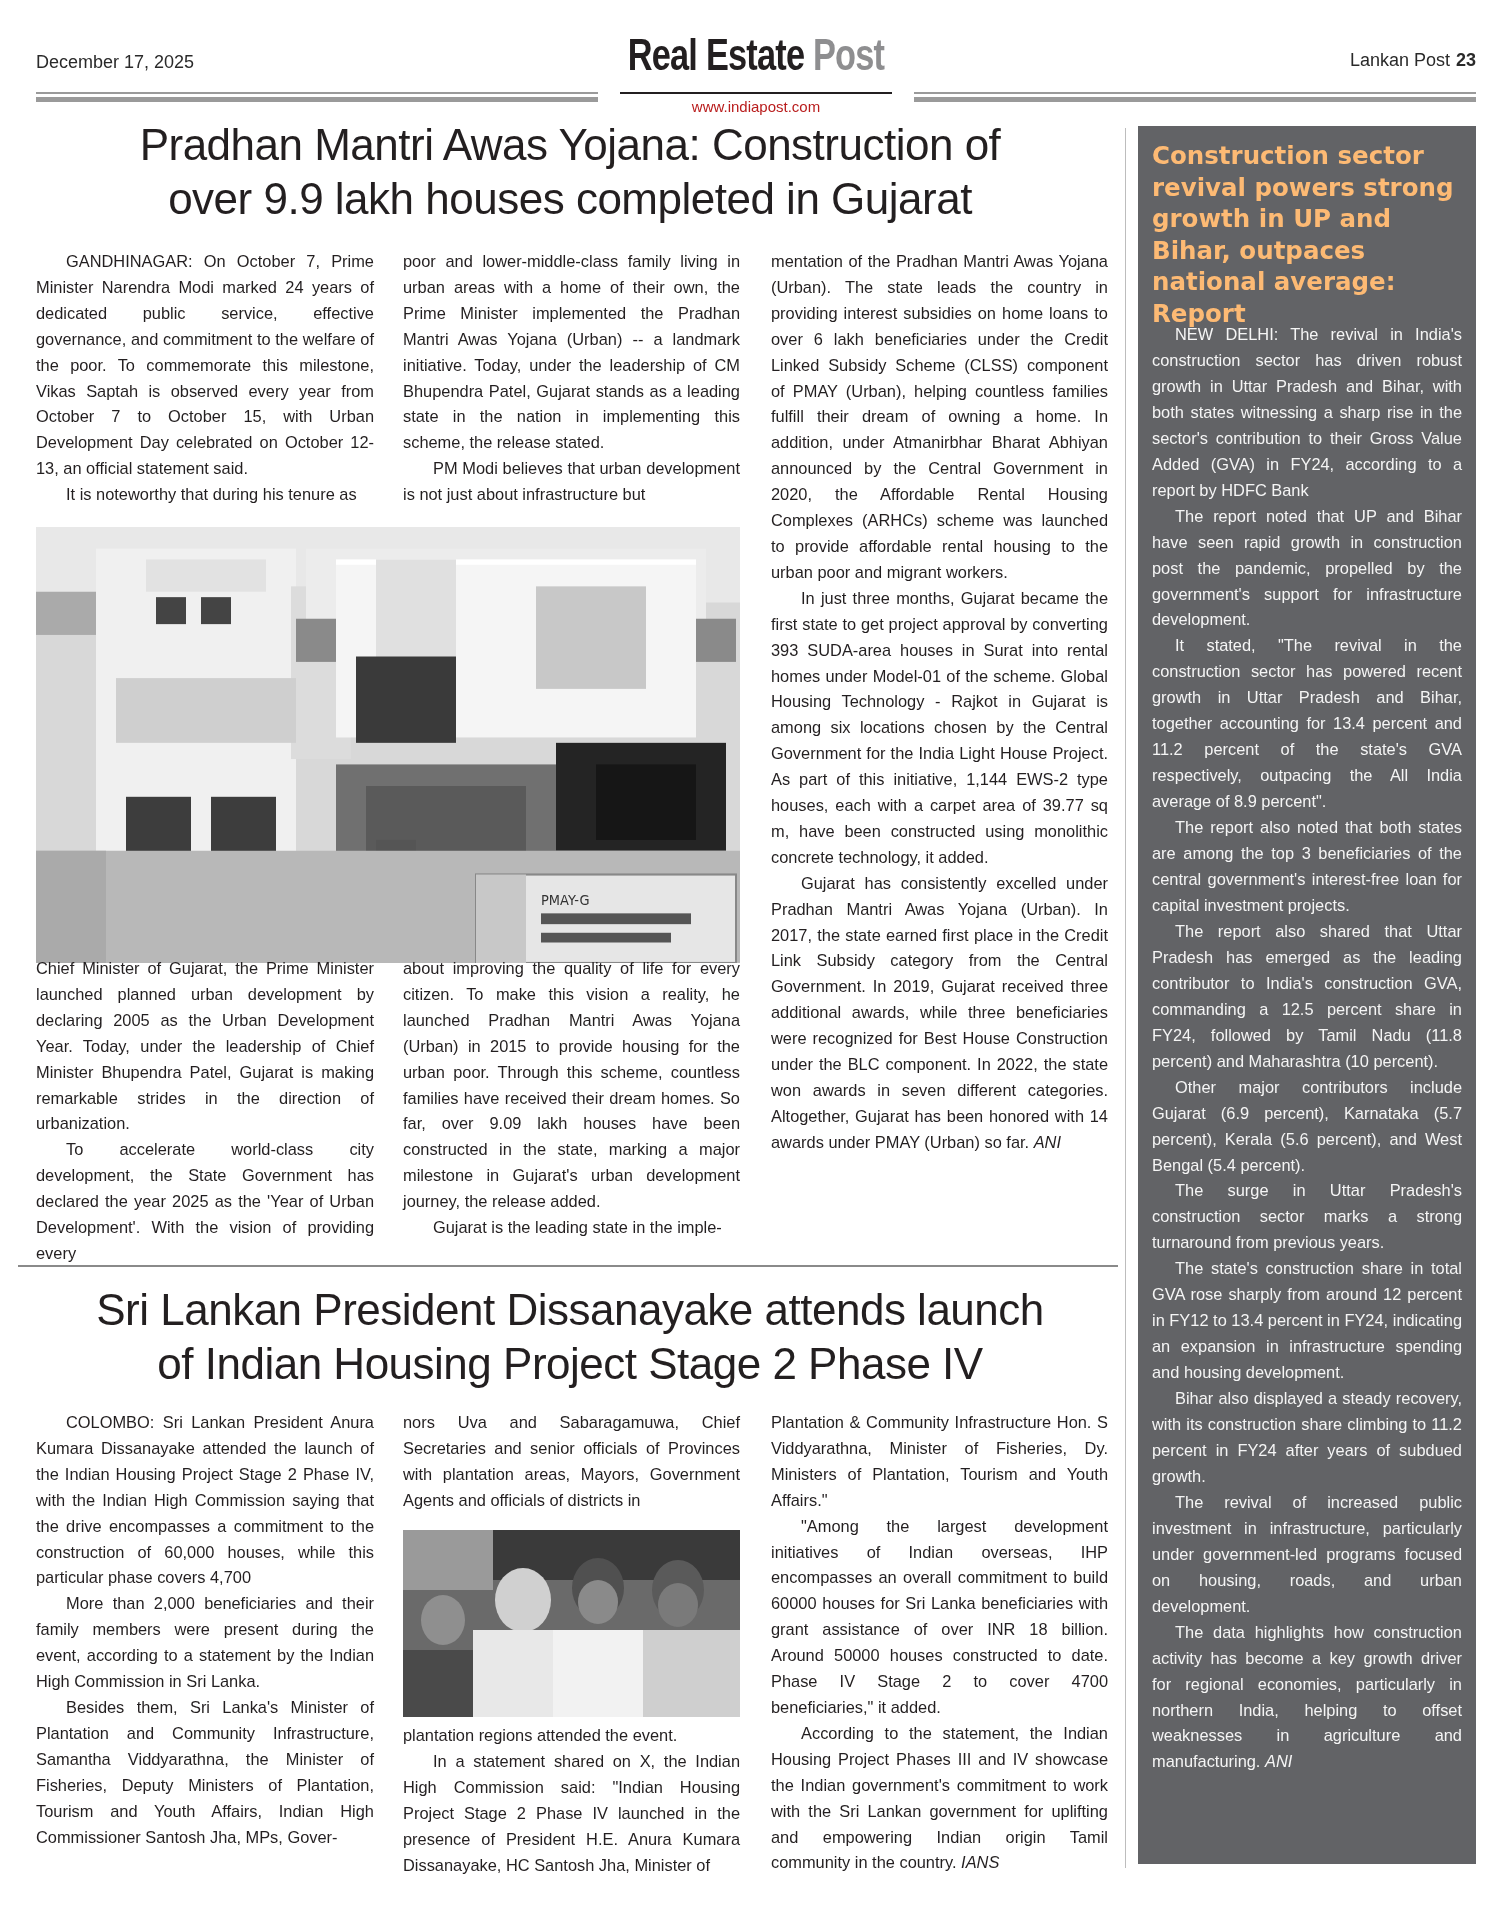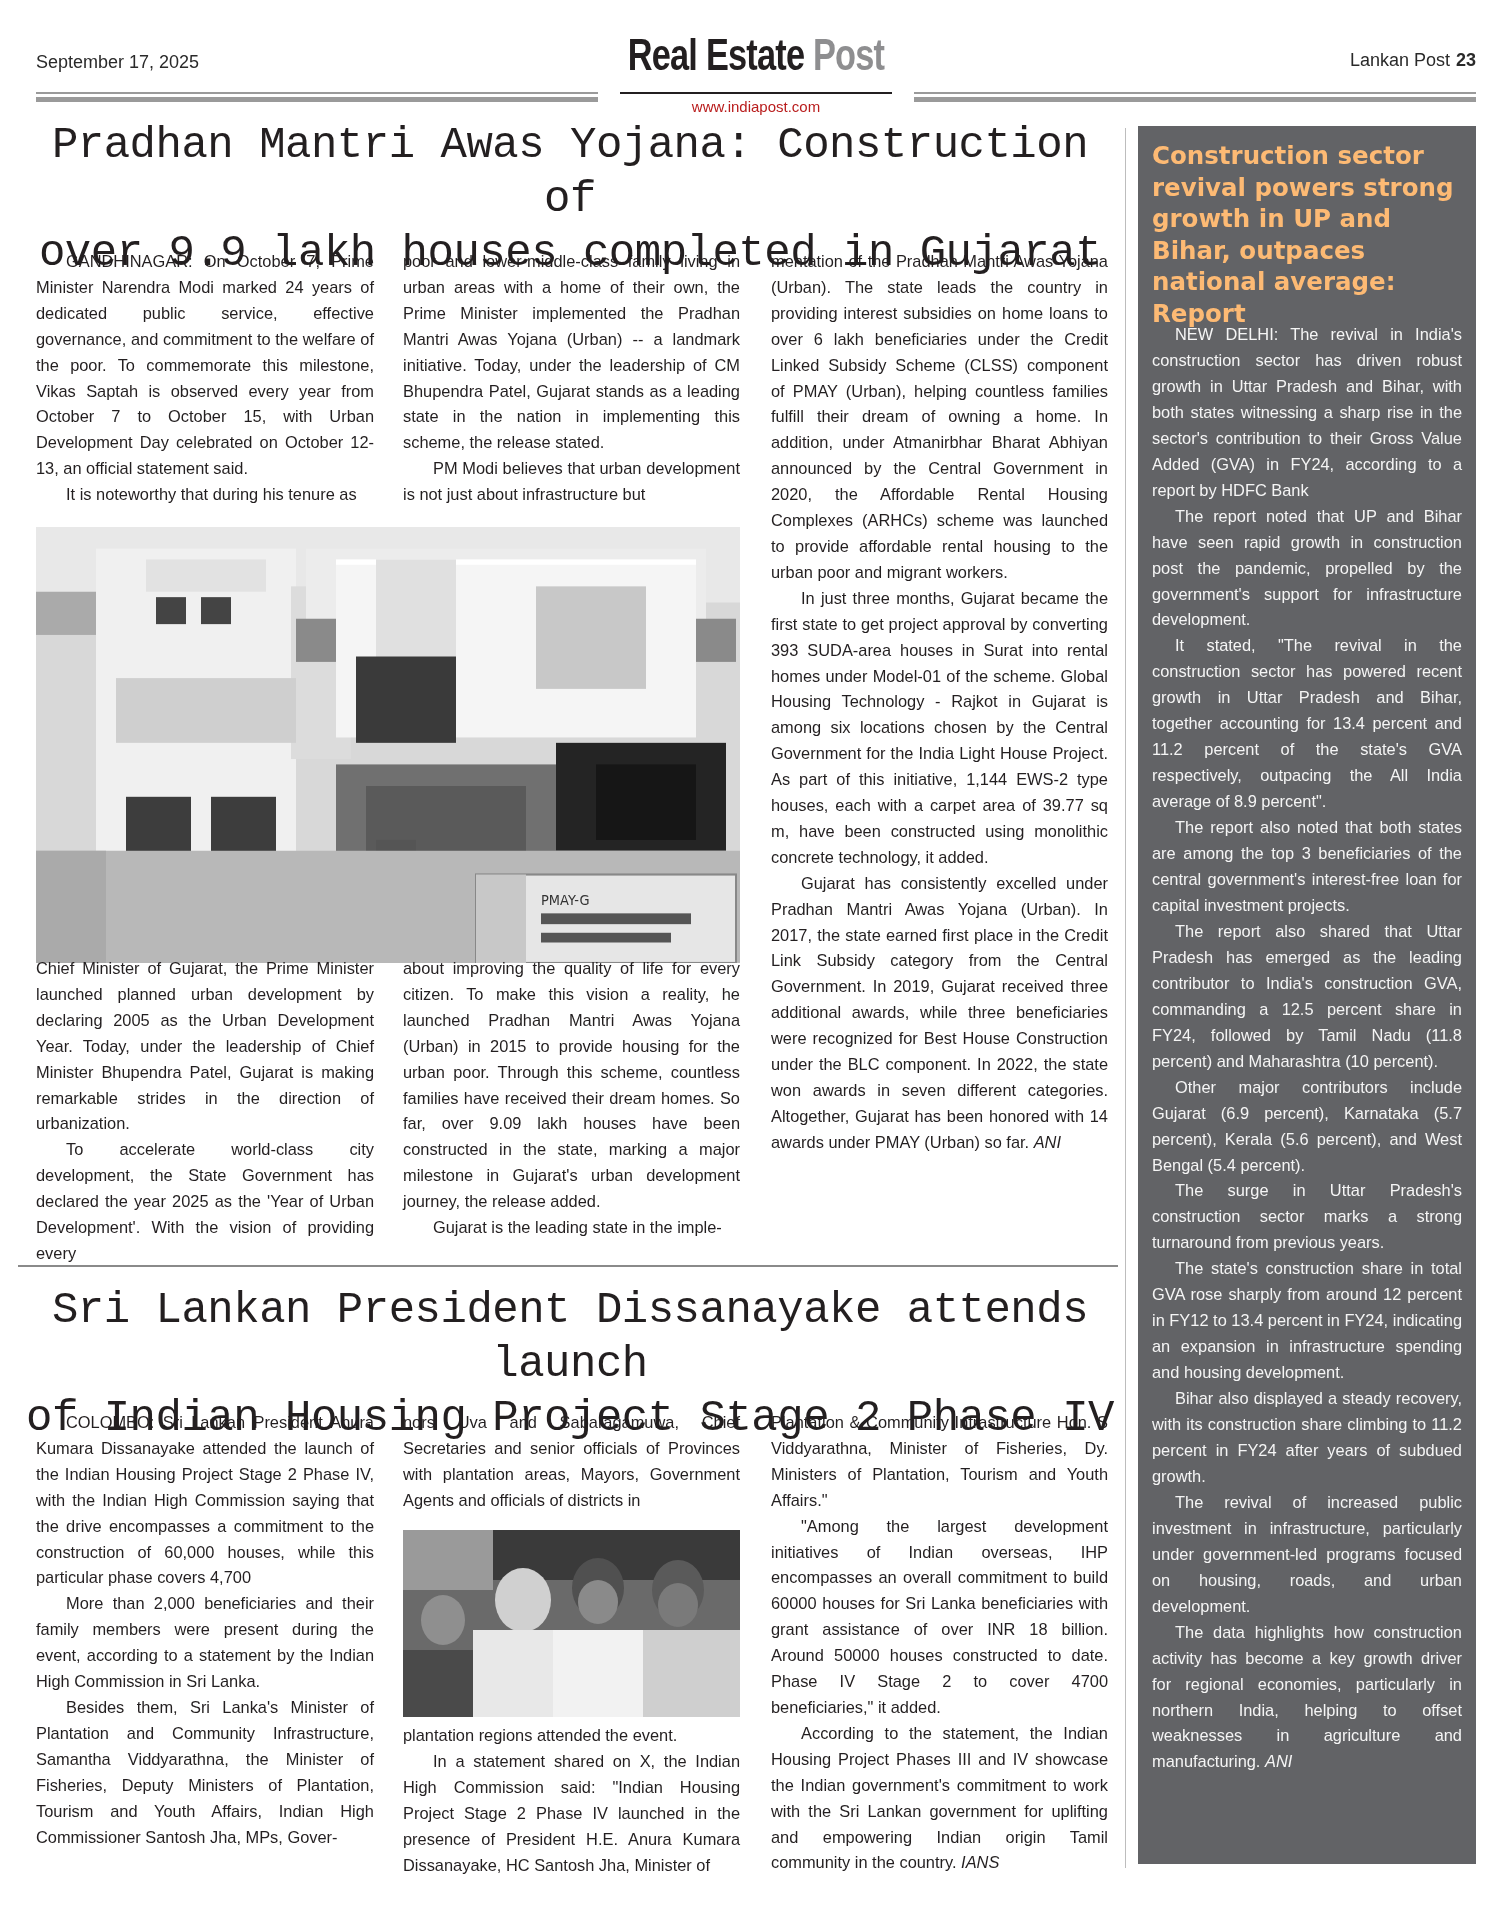--- a/index.html
+++ b/index.html
@@ -14,21 +14,21 @@
     font-family: "Liberation Sans", sans-serif; font-weight: bold; font-size: 44px; letter-spacing: -1px;
     transform: scaleX(0.78); transform-origin: 50% 50%; line-height: 50px; }
   .mast-title .re { color: #231f20; }
   .mast-title .post { color: #8e8e90; }
   .mast-line-thin { position: absolute; top: 92px; height: 2px; background: #9a9a9a; }
   .mast-line-thick { position: absolute; top: 97px; height: 5px; background: #9a9a9a; }
   .mast-center-rule { position: absolute; top: 92px; left: 620px; width: 272px; height: 2px; background: #231f20; }
   .mast-url { position: absolute; left: 0; width: 1512px; top: 98px; text-align: center; font-size: 15px; color: #b91c1c; }
 
   
-  .headline { position: absolute; font-family: Liberation Mono, monospace; font-weight: normal; text-align: center;
+  .headline { position: absolute; font-family: Liberation Sans, sans-serif; font-weight: normal; text-align: center;
     color: #231f20; font-size: 44px; line-height: 54px; letter-spacing: -0.5px; }
 
   
   .col { position: absolute; font-size: 16.4px; line-height: 25.9px; text-align: justify; hyphens: manual; color: #231f20; }
   .col p { text-indent: 30px; }
   .col p.cont { text-indent: 0; }
   .col em { font-style: italic; }
 
   
   .sidebar { position: absolute; left: 1138px; top: 126px; width: 338px; height: 1738px; background: #626366; color: #f2f2f2; }
@@ -40,21 +40,21 @@
   .vrule { position: absolute; left: 1125px; top: 128px; width: 1px; height: 1740px; background: #bdbdbd; }
   .hrule { position: absolute; left: 18px; top: 1265px; width: 1100px; height: 2px; background: #8a8a8a; }
 
   
   .photo { position: absolute; overflow: hidden; }
   .photo svg { display: block; width: 100%; height: 100%; }
 </style>
 </head>
 <body>
 
-<div class="mast-date">September 17, 2025</div>
+<div class="mast-date">December 17, 2025</div>
 <div class="mast-title">
   <span class="re">Real Estate</span>
   <span class="post">Post</span>
 </div>
 <div class="mast-page"><span>Lankan Post</span><b>23</b></div>
 <div class="mast-line-thin" style="left:36px;width:562px"></div>
 <div class="mast-line-thick" style="left:36px;width:562px"></div>
 <div class="mast-line-thin" style="left:914px;width:562px"></div>
 <div class="mast-line-thick" style="left:914px;width:562px"></div>
 <div class="mast-center-rule"></div>

